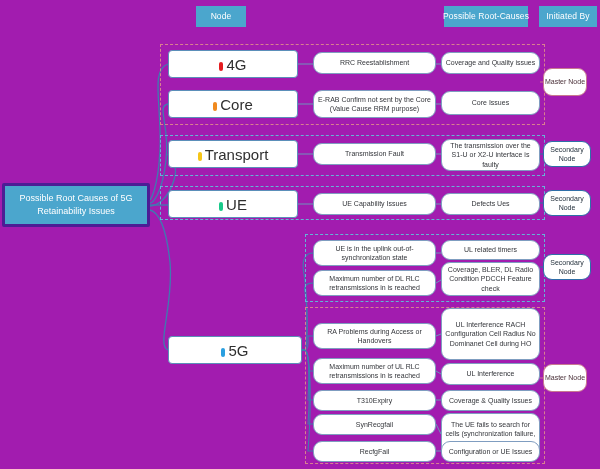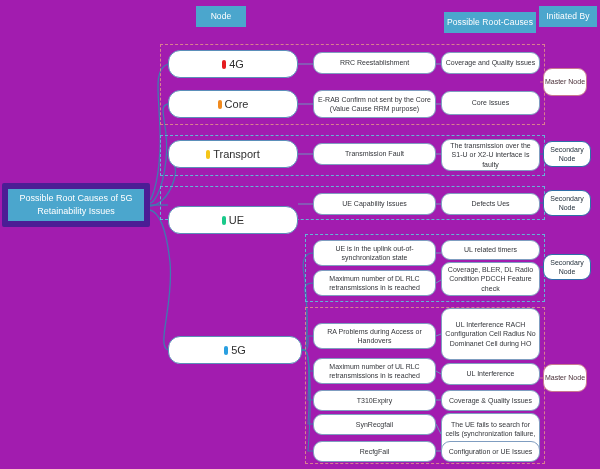--- a/index.html
+++ b/index.html
@@ -42,43 +42,43 @@
   }
 
   
   #root-node {
     position: absolute;
     left: 2px;
     top: 183px;
     width: 148px;
     height: 44px;
     background: #4ba6cd;
-    border: 6px solid #4c1d95;
+    border: 3px solid #4c1d95;
     border-radius: 2px;
     color: #ffffff;
     font-size: 9px;
     line-height: 13px;
     display: flex;
     align-items: center;
     justify-content: center;
     text-align: center;
     padding: 0 5px;
     box-sizing: border-box;
   }
 
   
   .nodebox {
     position: absolute;
     background: #ffffff;
     border: 1px solid #5b8fb9;
-    border-radius: 12px;
-    display: flex;
-    align-items: center;
-    justify-content: center;
-    font-size: 11px;
+    border-radius: 4px;
+    display: flex;
+    align-items: center;
+    justify-content: center;
+    font-size: 15px;
     color: #2f2f2f;
     box-sizing: border-box;
   }
   .bullet {
     display: inline-block;
     width: 4px;
     height: 9px;
     border-radius: 2px;
     margin-right: 3px;
     vertical-align: -1px;
@@ -185,37 +185,37 @@
     </g>
   </svg>
 
   <div class="frame master" style="left:160px;top:44px;width:385px;height:81px;"></div>
   <div class="frame second" style="left:160px;top:135px;width:385px;height:41px;"></div>
   <div class="frame second" style="left:160px;top:186px;width:385px;height:34px;"></div>
   <div class="frame second" style="left:305px;top:234px;width:240px;height:68px;"></div>
   <div class="frame master" style="left:305px;top:307px;width:240px;height:157px;"></div>
 
   <div class="hdr" style="left:196px;top:6px;width:50px;">Node</div>
-  <div class="hdr" style="left:444px;top:12px;width:92px;">Possible Root-Causes</div>
+  <div class="hdr" style="left:444px;top:6px;width:84px;">Possible Root-Causes</div>
   <div class="hdr" style="left:539px;top:6px;width:58px;">Initiated By</div>
 
   <div id="root-node">
     <span>Possible Root Causes of 5G Retainability Issues</span>
   </div>
 
   <div class="nodebox" style="left:168px;top:50px;width:130px;height:28px;">
     <span><span class="bullet" style="background:#e41d20;"></span><span>4G</span></span>
   </div>
   <div class="nodebox" style="left:168px;top:140px;width:130px;height:28px;">
     <span><span class="bullet" style="background:#f5c518;"></span><span>Transport</span></span>
   </div>
   <div class="nodebox" style="left:168px;top:90px;width:130px;height:28px;">
     <span><span class="bullet" style="background:#f08a1e;"></span><span>Core</span></span>
   </div>
-  <div class="nodebox" style="left:168px;top:190px;width:130px;height:28px;margin-top:16px;">
+  <div class="nodebox" style="left:168px;top:190px;width:130px;height:28px;">
     <span><span class="bullet" style="background:#19c98a;"></span><span>UE</span></span>
   </div>
   <div class="nodebox" style="left:168px;top:336px;width:134px;height:28px;">
     <span><span class="bullet" style="background:#2a9fe0;"></span><span>5G</span></span>
   </div>
 
   <div class="pill" style="left:313px;top:52px;width:123px;height:22px;">RRC Reestablishment</div>
   <div class="pill" style="left:313px;top:90px;width:123px;height:28px;">E-RAB Confirm not sent by the Core (Value Cause  RRM purpose)</div>
   <div class="pill" style="left:313px;top:143px;width:123px;height:22px;">Transmission Fault</div>
   <div class="pill" style="left:313px;top:193px;width:123px;height:22px;">UE Capability Issues</div>

